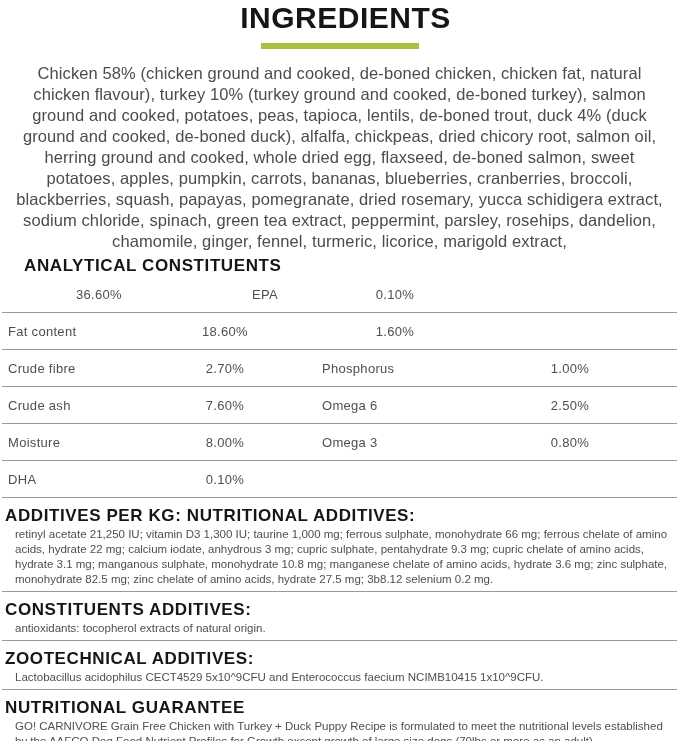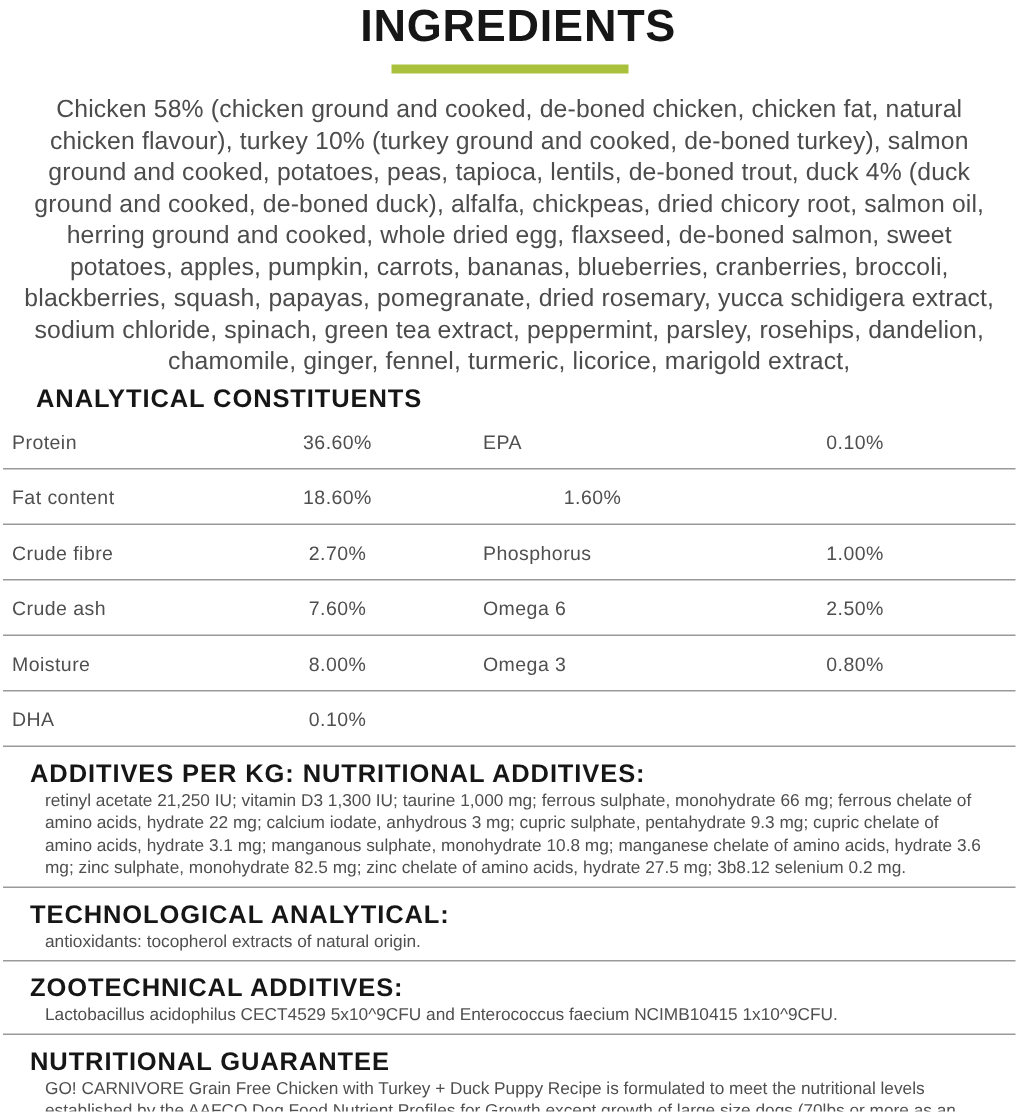--- a/index.html
+++ b/index.html
@@ -55,21 +55,21 @@
     padding-right: 67px;
     border-bottom: 1px solid #999999;
     font-size: 13px;
     letter-spacing: 0.3px;
     color: #4f4f4f;
   }
   .t-label  { text-align: left; }
   .t-value  { text-align: center; }
   .t-label2 { padding-left: 62px; text-align: left; }
 
-  .section { padding: 0 20px; }
+  .section { padding: 0 5px; }
   .section-heading {
     margin-top: 8px;
     font-size: 17px;
     line-height: 20px;
     font-weight: bold;
     letter-spacing: 0.6px;
     color: #161616;
   }
   .section-body {
     margin-top: 1px;
@@ -94,21 +94,20 @@
 
   <h1 class="page-title">INGREDIENTS</h1>
   <div class="accent-bar"></div>
 
   <p class="ingredients">Chicken 58% (chicken ground and cooked, de-boned chicken, chicken fat,  natural chicken flavour), turkey 10% (turkey ground and cooked, de-boned turkey), salmon ground and cooked, potatoes, peas, tapioca, lentils, de-boned trout, duck 4% (duck ground and cooked, de-boned duck), alfalfa, chickpeas, dried chicory root, salmon oil, herring ground and cooked, whole dried egg, flaxseed, de-boned salmon, sweet potatoes, apples, pumpkin, carrots, bananas, blueberries, cranberries, broccoli, blackberries, squash, papayas, pomegranate, dried rosemary, yucca schidigera extract, sodium chloride, spinach, green tea extract, peppermint, parsley, rosehips, dandelion, chamomile, ginger, fennel, turmeric, licorice, marigold extract,</p>
 
   <h2 class="analytical-heading">ANALYTICAL CONSTITUENTS</h2>
 
   <div class="table">
     <div class="t-row">
-      <span class="t-label">Protein</span>
       <span class="t-value">36.60%</span>
       <span class="t-label2">EPA</span>
       <span class="t-value">0.10%</span>
     </div>
     <div class="t-row">
       <span class="t-label">Fat content</span>
       <span class="t-value">18.60%</span>
       <span class="t-value">1.60%</span>
     </div>
     <div class="t-row">
@@ -137,21 +136,21 @@
     </div>
   </div>
 
   <div class="section">
     <h3 class="section-heading">ADDITIVES PER KG: NUTRITIONAL ADDITIVES:</h3>
     <p class="section-body">retinyl acetate 21,250 IU; vitamin D3 1,300 IU; taurine 1,000 mg; ferrous sulphate, monohydrate 66 mg; ferrous chelate of amino acids, hydrate 22 mg; calcium iodate, anhydrous 3 mg; cupric sulphate, pentahydrate 9.3 mg; cupric chelate of amino acids, hydrate 3.1 mg; manganous sulphate, monohydrate 10.8 mg; manganese chelate of amino acids, hydrate 3.6 mg; zinc sulphate, monohydrate 82.5 mg; zinc chelate of amino acids, hydrate 27.5 mg; 3b8.12 selenium 0.2 mg.</p>
   </div>
   <hr class="divider">
 
   <div class="section">
-    <h3 class="section-heading">TECHNOLOGICAL ANALYTICAL:</h3>
+    <h3 class="section-heading">CONSTITUENTS ADDITIVES:</h3>
     <p class="section-body">antioxidants: tocopherol extracts of natural origin.</p>
   </div>
   <hr class="divider">
 
   <div class="section">
     <h3 class="section-heading">ZOOTECHNICAL ADDITIVES:</h3>
     <p class="section-body">Lactobacillus acidophilus CECT4529 5x10^9CFU and Enterococcus faecium NCIMB10415 1x10^9CFU.</p>
   </div>
   <hr class="divider">
 

